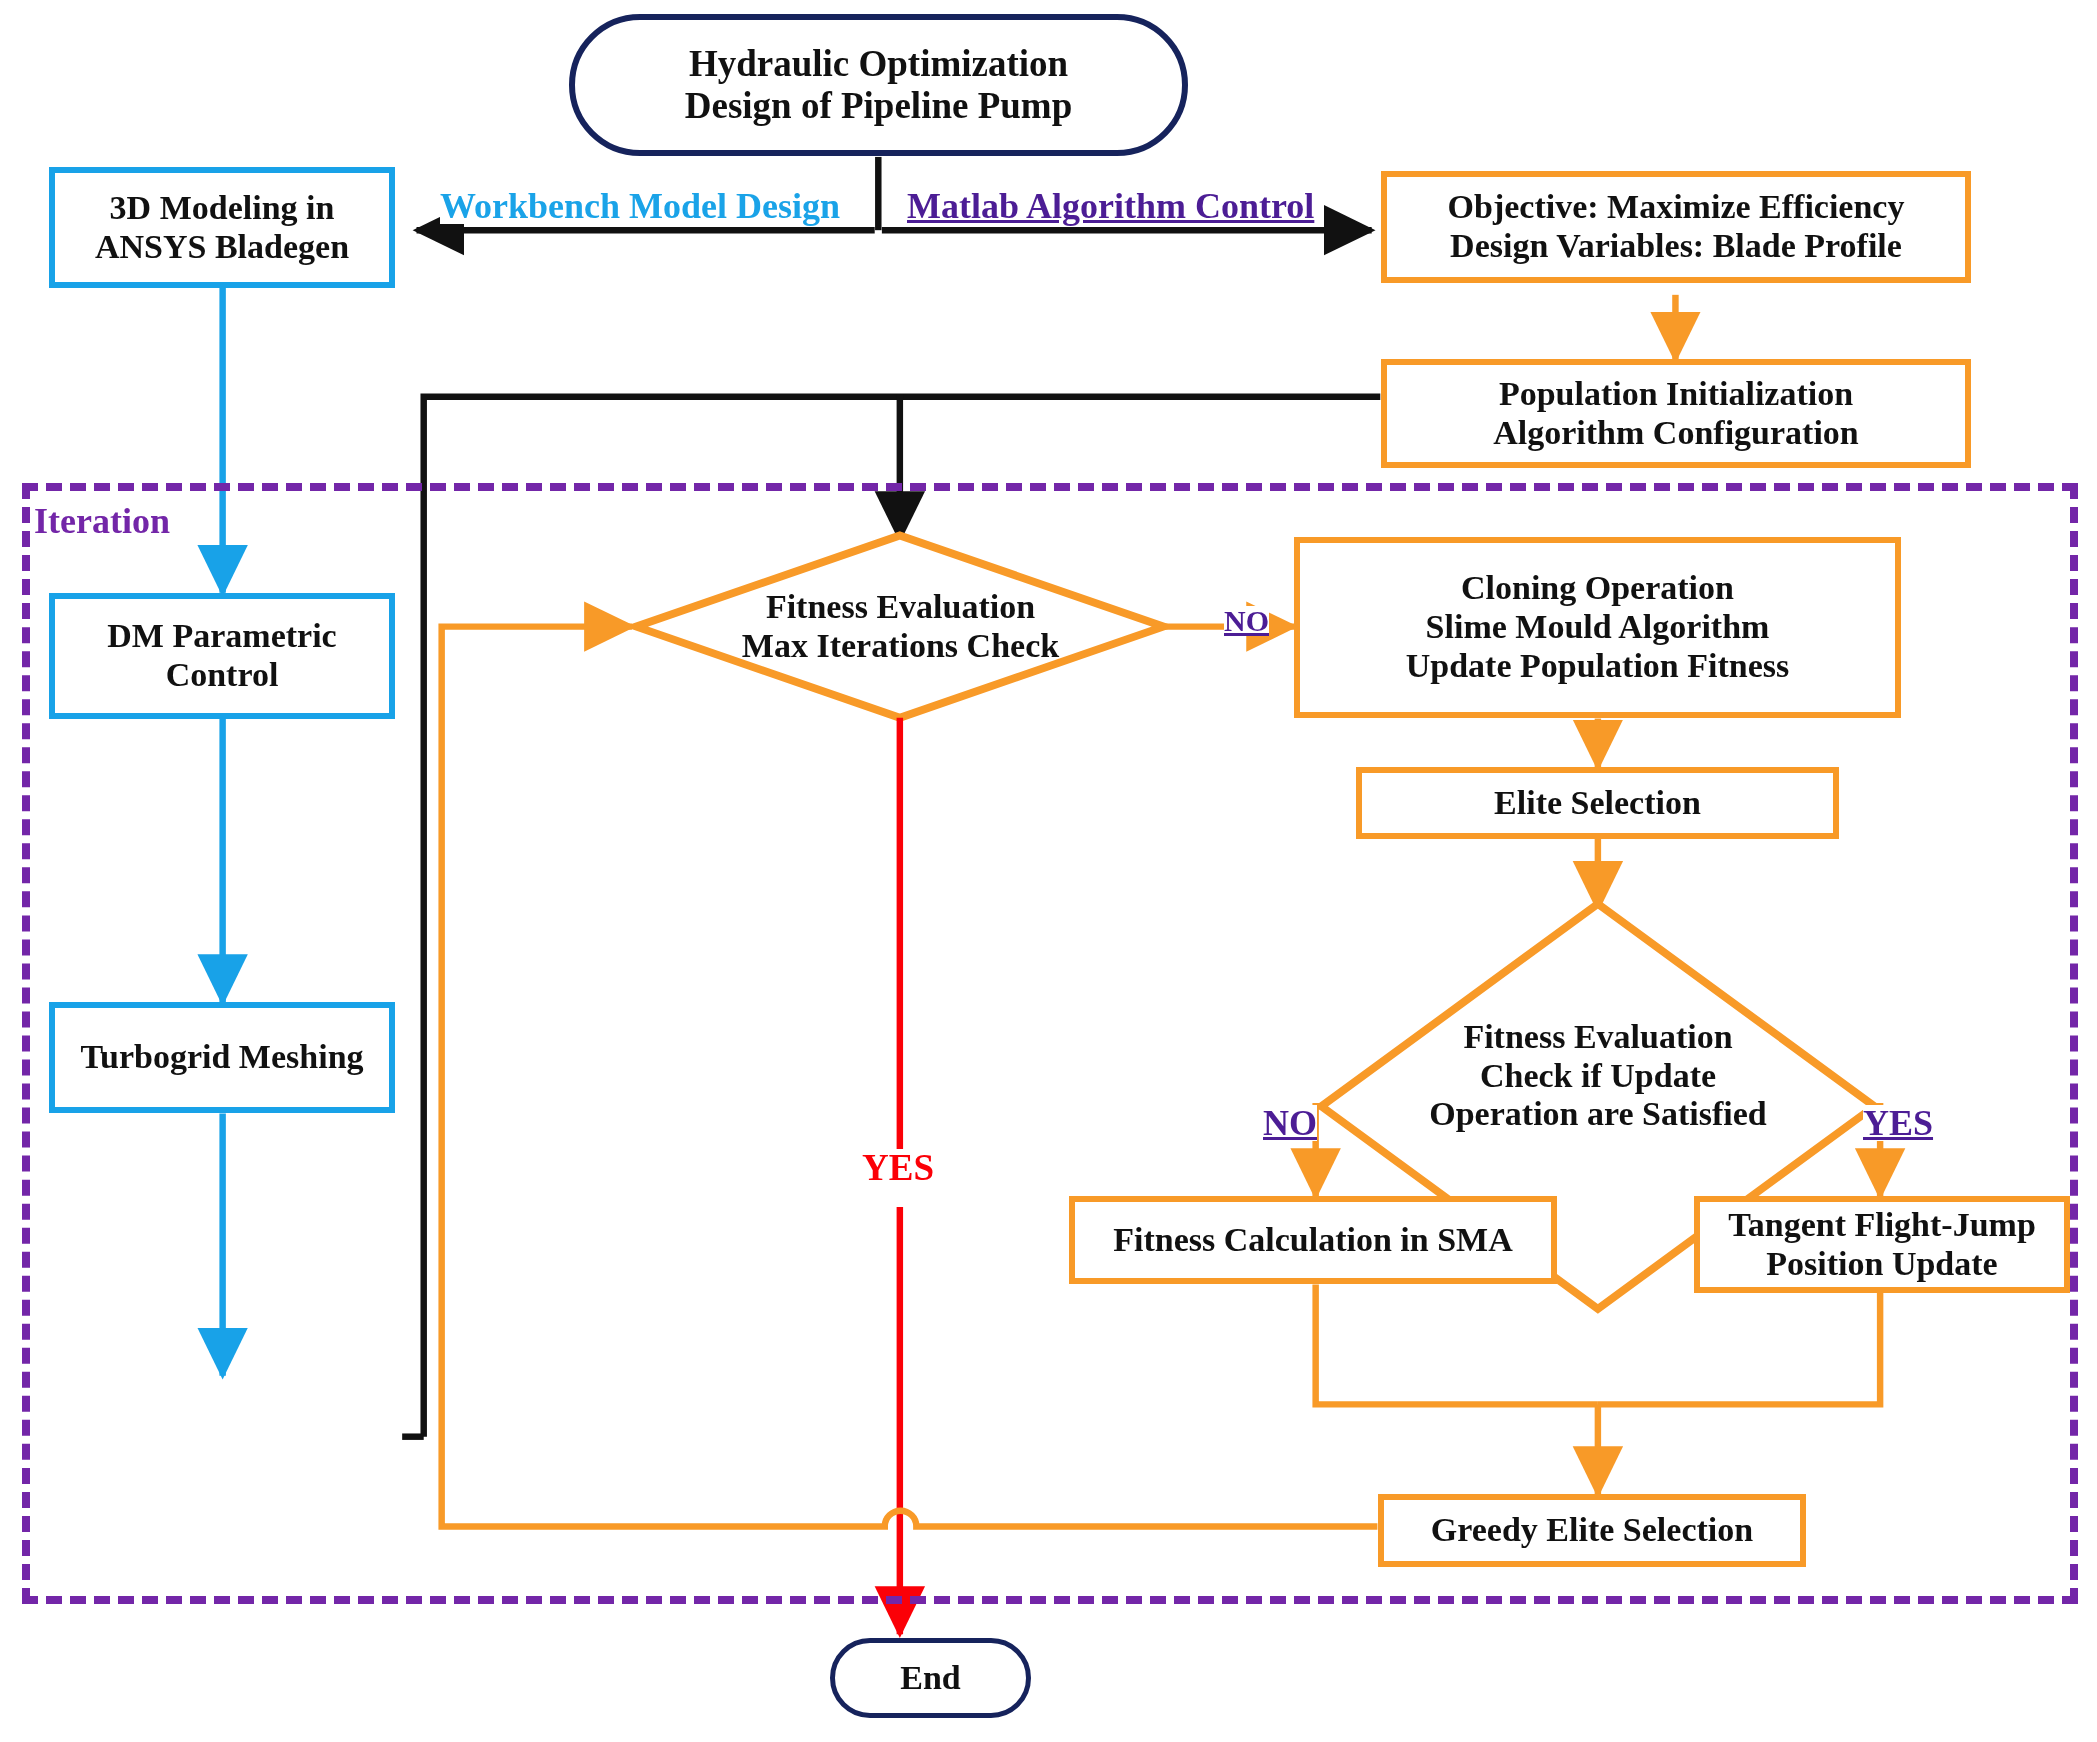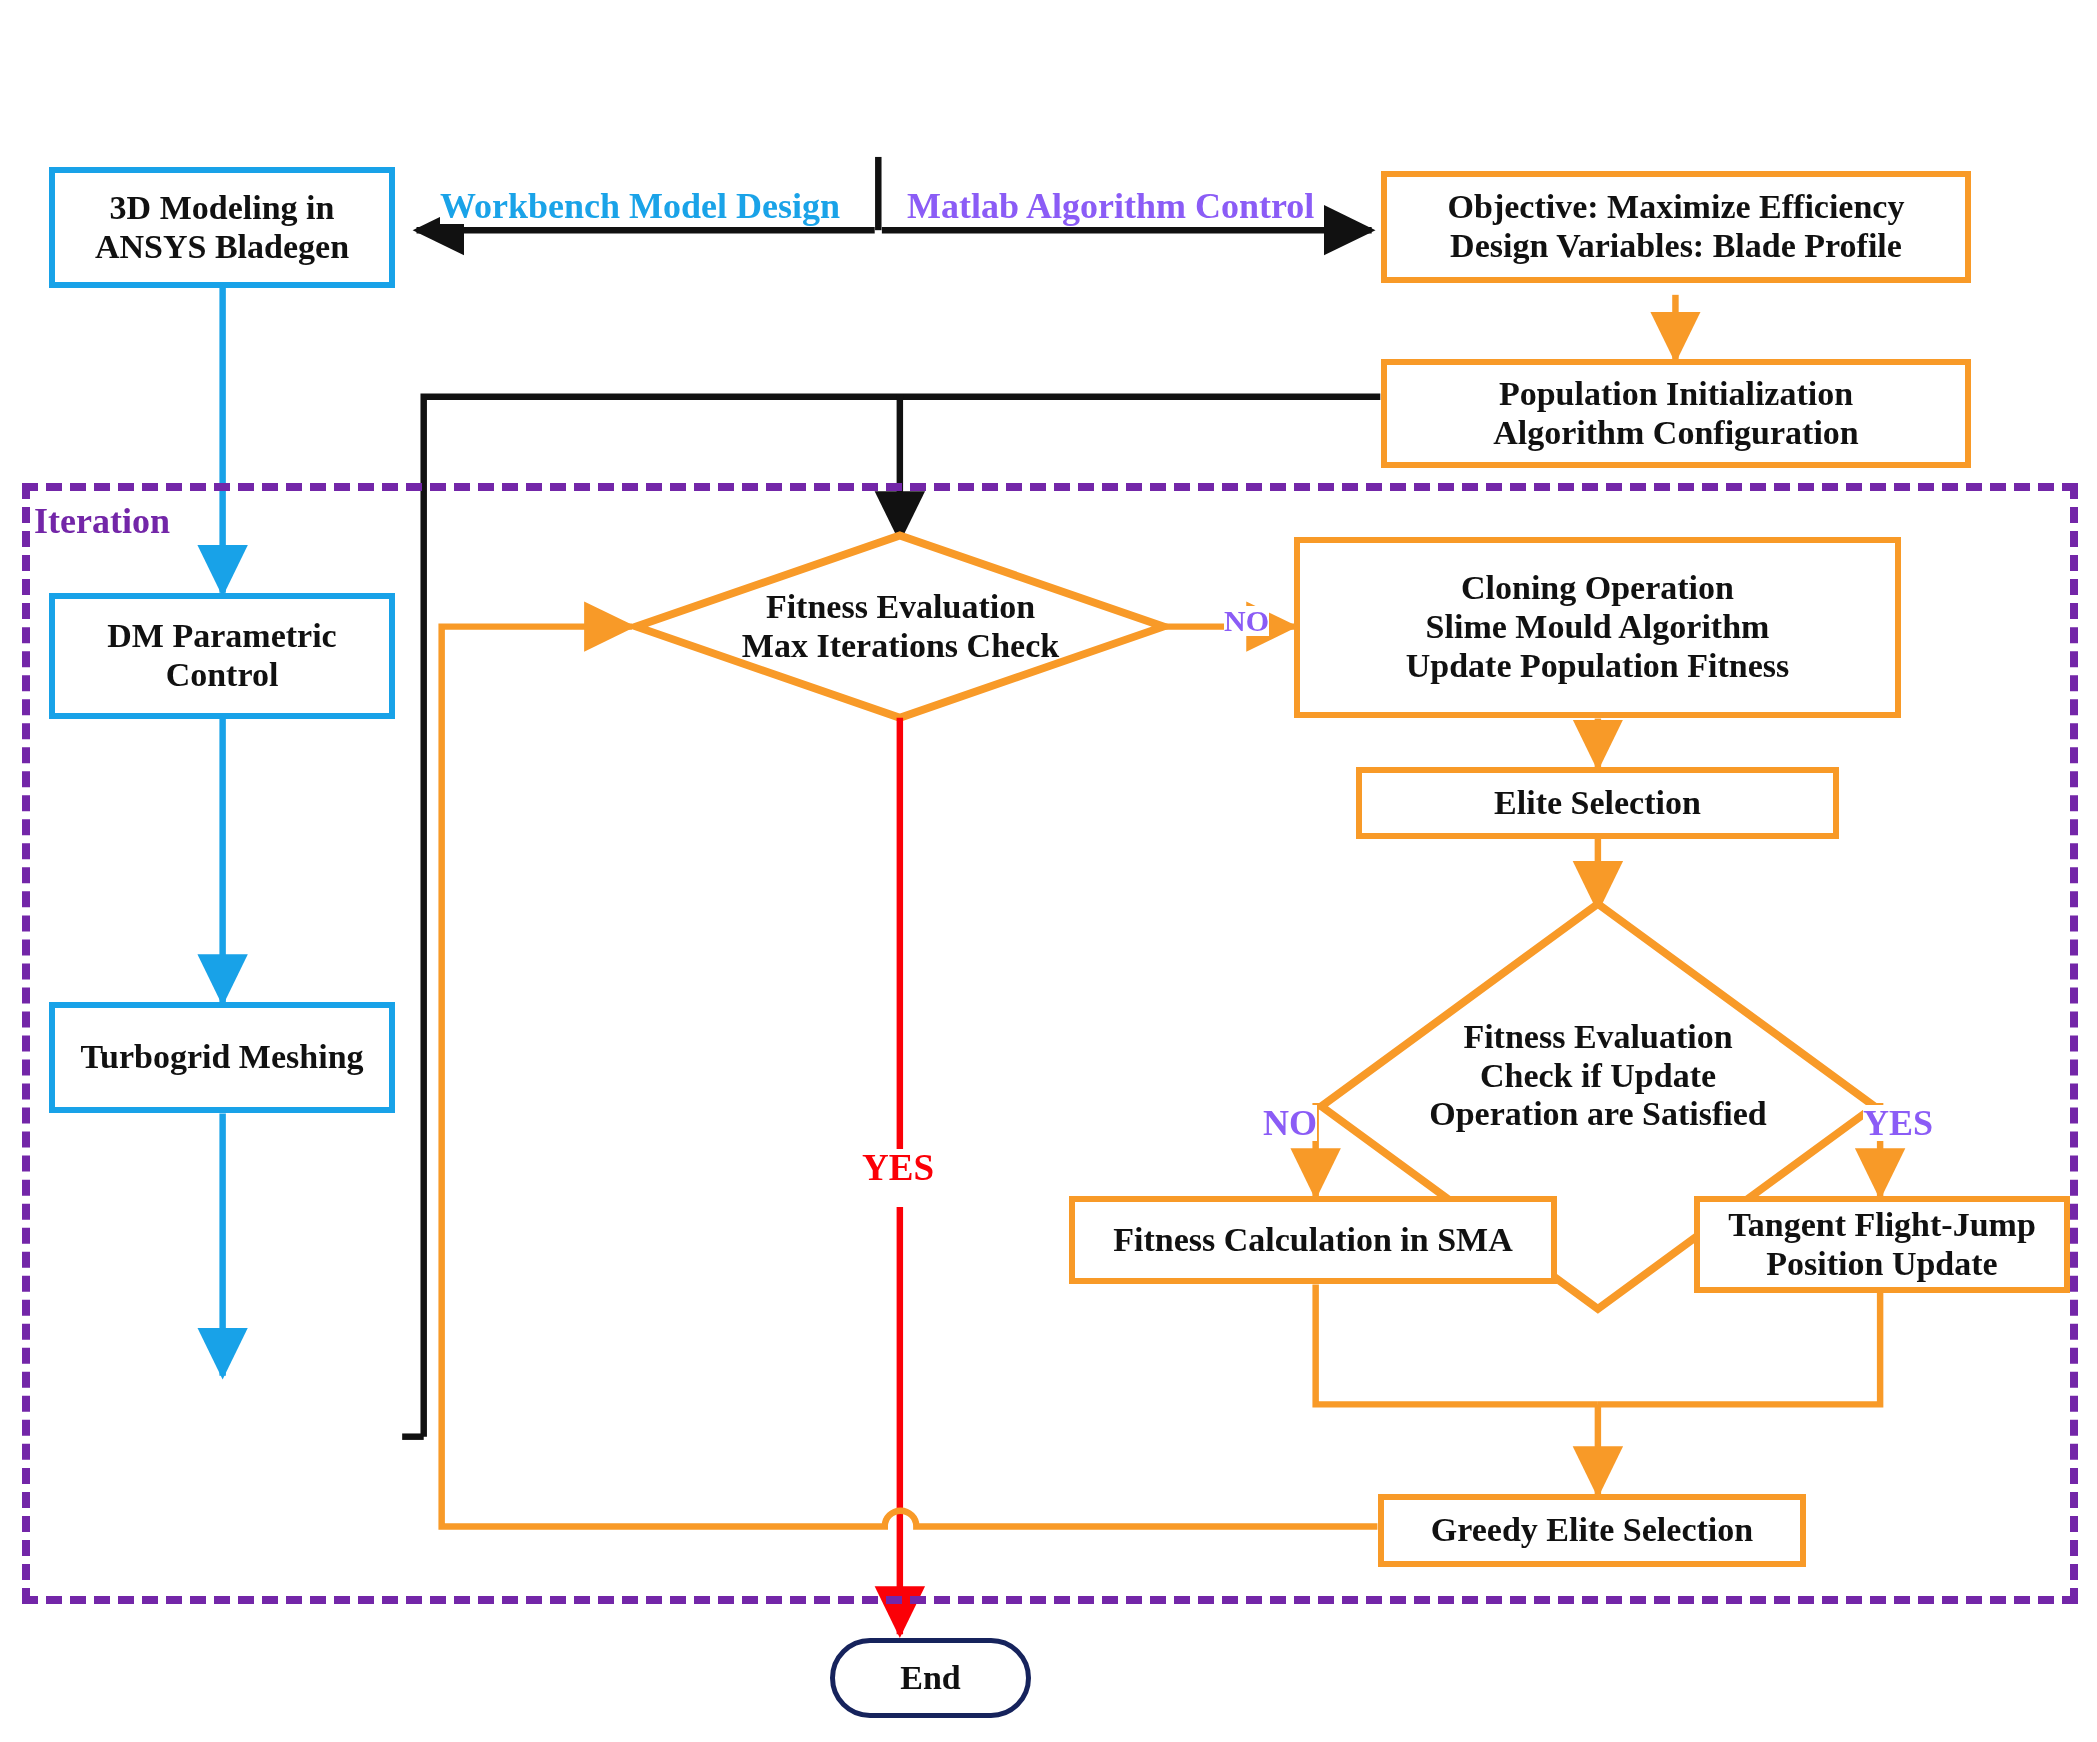--- a/index.html
+++ b/index.html
@@ -62,21 +62,21 @@
 
   .edge-label {
     position: absolute;
     font-weight: bold;
     white-space: nowrap;
     z-index: 7;
     background: #ffffff;
     line-height: 1;
   }
   .lbl-cyan  { color: #1aa3e8; }
-  .lbl-orange{ color: #8b5cf6; }
+  .lbl-orange{ color: #4c1d95; text-decoration: underline; }
   .lbl-red   { color: #fb0007; }
   .lbl-purple{ color: #7326a8; }
 
   .group-dashed {
     position: absolute;
     box-sizing: border-box;
     border: 8px dashed #7326a8;
     z-index: 1;
   }
 </style>
@@ -139,20 +139,24 @@
 
     <path d="M1832,1788 L1832,1955 L2225,1955" stroke="#f89a28" stroke-width="9" fill="none"></path>
 
     <path d="M2618,1800 L2618,1955 L2225,1955" stroke="#f89a28" stroke-width="9" fill="none"></path>
 
     <path d="M2225,1955 L2225,2080" stroke="#f89a28" stroke-width="9" fill="none" marker-end="url(#ah-orange)"></path>
 
     <path d="M1918,2125 L1283,2125 L1276,2125 A22,22 0 0 0 1232,2125 L615,2125 L615,872 L880,872" stroke="#f89a28" stroke-width="9" fill="none" marker-end="url(#ah-orange)"></path>
   </svg>
 
+  <div class="node term" style="left:569px; top:14.4px; width:619px; height:142px; font-size:37px;">
+    <span class="ln">Hydraulic Optimization</span>
+    <span class="ln">Design of Pipeline Pump</span>
+  </div>
 
   <div class="node box-cyan" style="left:49px; top:167px; width:346px; height:121px; font-size:34px;">
     <span class="ln">3D Modeling in</span>
     <span class="ln">ANSYS Bladegen</span>
   </div>
 
   <div class="node box-cyan" style="left:49px; top:593px; width:346px; height:126px; font-size:34px;">
     <span class="ln">DM Parametric</span>
     <span class="ln">Control</span>
   </div>

